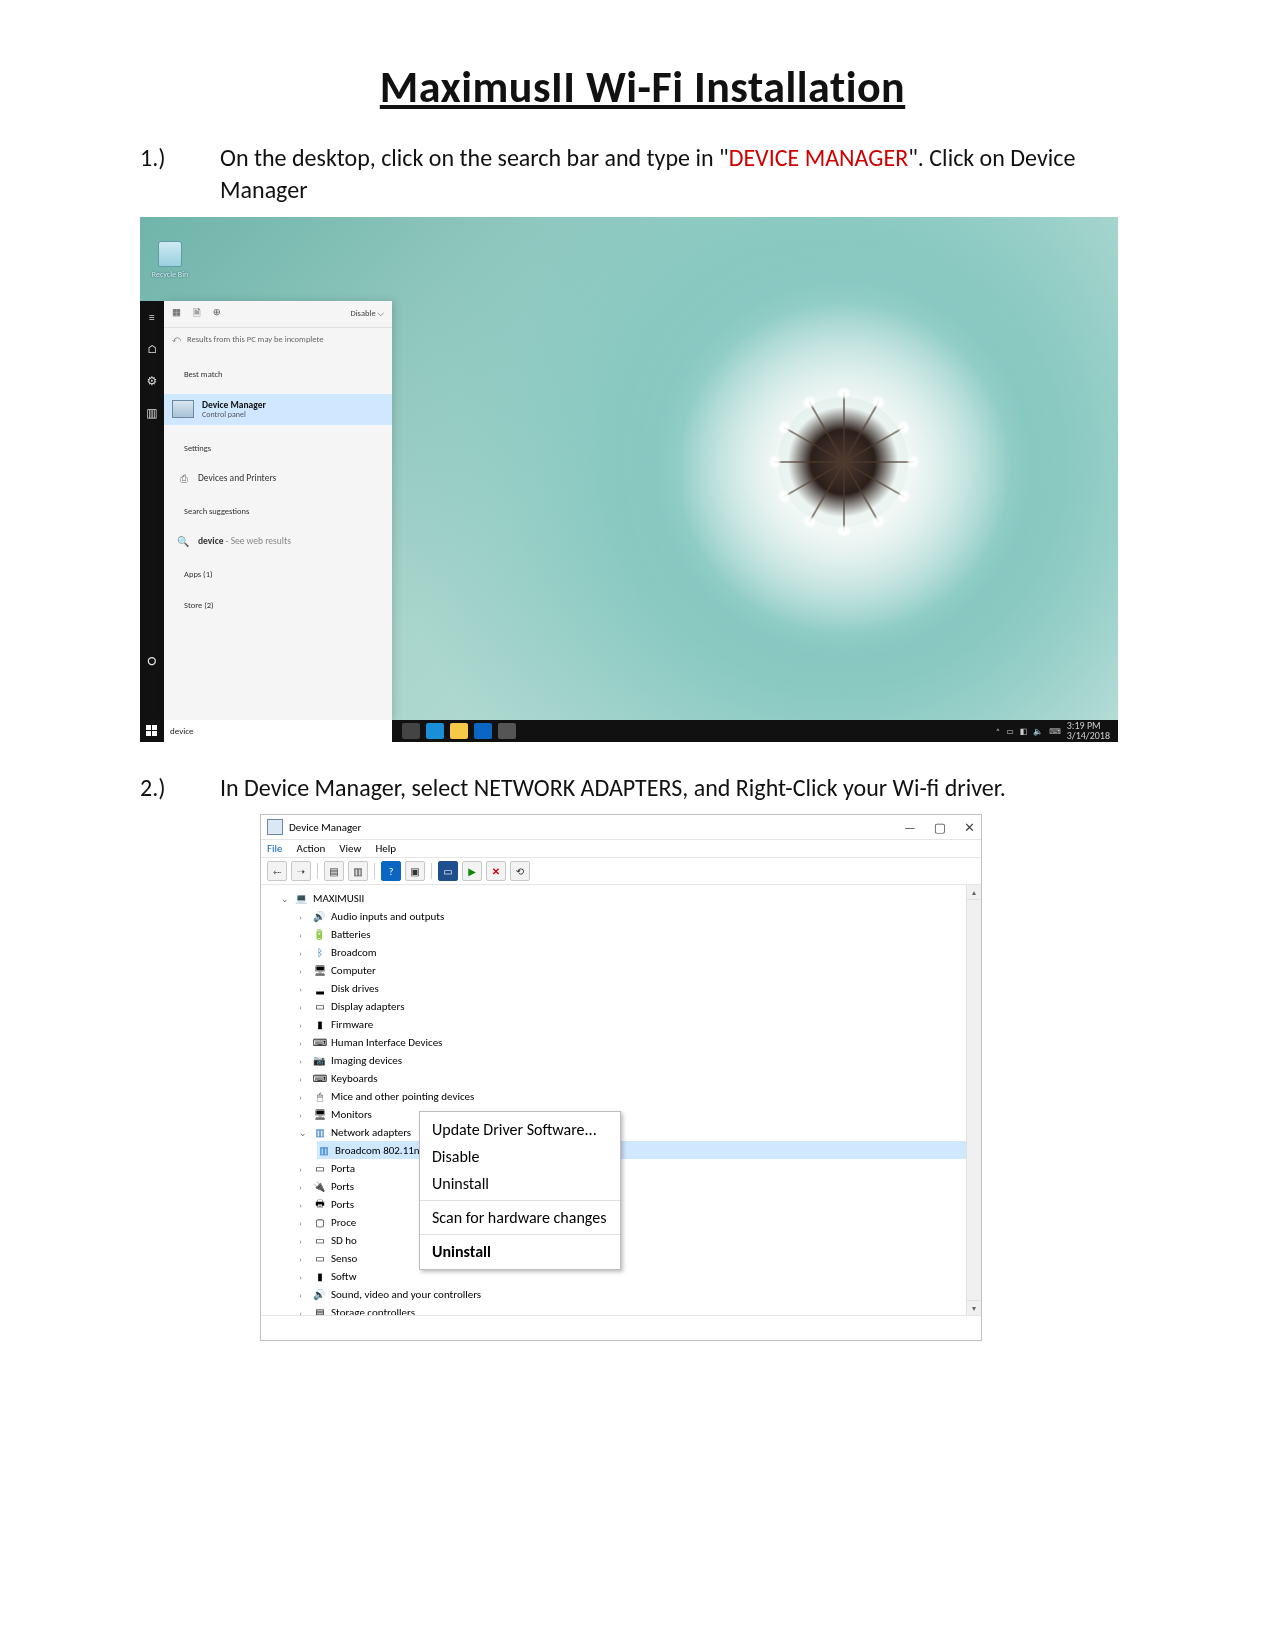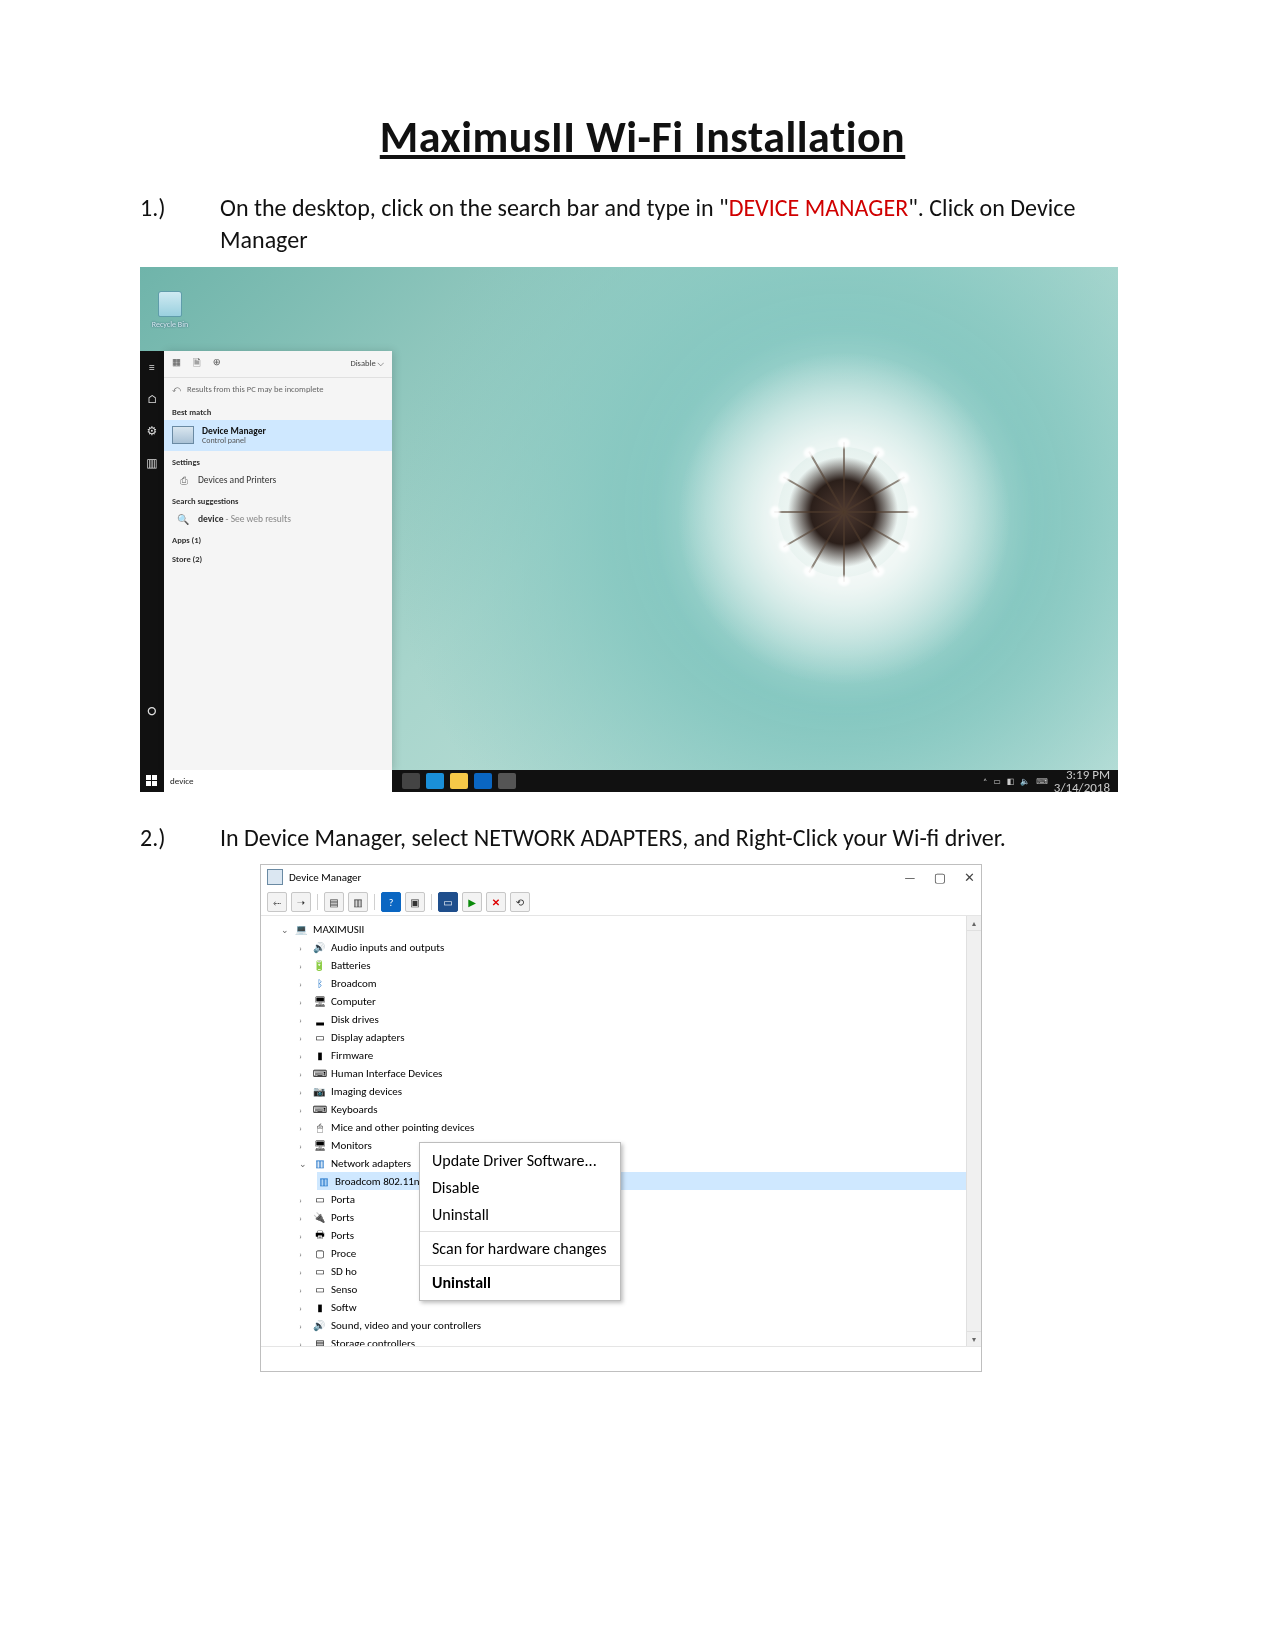--- a/index.html
+++ b/index.html
@@ -6,21 +6,21 @@
     margin: 0;
     padding: 0;
     background: #fff;
     font-family: Calibri, "Segoe UI", Arial, sans-serif;
     color: #111;
   }
   .page {
     width: 1275px;
     min-height: 1651px;
     box-sizing: border-box;
-    padding: 110px 130px 60px 140px;
+    padding: 60px 130px 60px 140px;
   }
   h1.title {
     text-align: center;
     font-size: 44px;
     font-weight: 700;
     text-decoration: underline;
     margin: 0 0 28px 0;
     letter-spacing: 0.5px;
   }
   .step {
@@ -105,24 +105,24 @@
   }
   .panel .tabs .tabicons { display:flex; gap:12px; color:#555; }
   .panel .tabs .filters { color:#444; font-size:8.5px; }
   .panel .note {
     padding: 6px 8px;
     color:#666;
     font-size:8.5px;
     display:flex; gap:6px; align-items:center;
   }
   .panel h6 {
-    margin:0;
+    margin:12px;
     padding: 6px 8px 3px;
     font-size: 8.5px;
-    font-weight: 700;
+    font-weight: 400;
     color: #333;
   }
   .panel .hi {
     background: #cfe8ff;
     padding: 6px 8px;
     display:flex; gap:8px; align-items:center;
   }
   .panel .hi .icon {
     width: 20px; height: 16px;
     background: linear-gradient(#d9e6ef,#aac2d6);
@@ -166,21 +166,21 @@
     flex:1; display:flex; gap:6px; padding-left:10px;
   }
   .taskbar .mid .tb {
     width:18px;height:16px;border-radius:2px;
   }
   .taskbar .right {
     display:flex; align-items:center; gap:6px;
     color:#ccc; font-size:8px;
     padding-right:8px;
   }
-  .taskbar .right .clock { line-height:1; text-align:right; font-size:13px;}
+  .taskbar .right .clock { line-height:1; text-align:left; font-size:10px;}
   
   .seedcore{
     position:absolute; top:180px; right:210px;
     width:130px;height:130px;border-radius:50%;
     background: radial-gradient(circle,#4e3a32 0%, #2b1f1a 35%, rgba(0,0,0,0) 60%);
     box-shadow: 0 0 120px 60px rgba(255,255,255,0.5);
   }
   .spoke{position:absolute;left:50%;top:50%;width:2px;height:70px;background:rgba(80,60,45,0.6);border-radius:1px;transform-origin:top center}
   .tip{position:absolute;left:-5px;bottom:-4px;width:12px;height:10px;border-radius:50%;background:rgba(255,255,255,0.9);filter:blur(1px)}
 
@@ -403,20 +403,26 @@
       <div class="l">
         <div class="ico"></div>
         <span>Device Manager</span>
       </div>
       <div class="r">
         <span>—</span>
         <span>▢</span>
         <span>✕</span>
       </div>
     </div>
+    <div class="menubar">
+      <span>File</span>
+      <span>Action</span>
+      <span>View</span>
+      <span>Help</span>
+    </div>
     <div class="toolbar">
       <div class="tb">⬸</div>
       <div class="tb">➝</div>
       <div class="sep"></div>
       <div class="tb">▤</div>
       <div class="tb">▥</div>
       <div class="sep"></div>
       <div class="tb" style="background:#0a66c2;color:#fff;border-color:#0a66c2">?</div>
       <div class="tb">▣</div>
       <div class="sep"></div>

